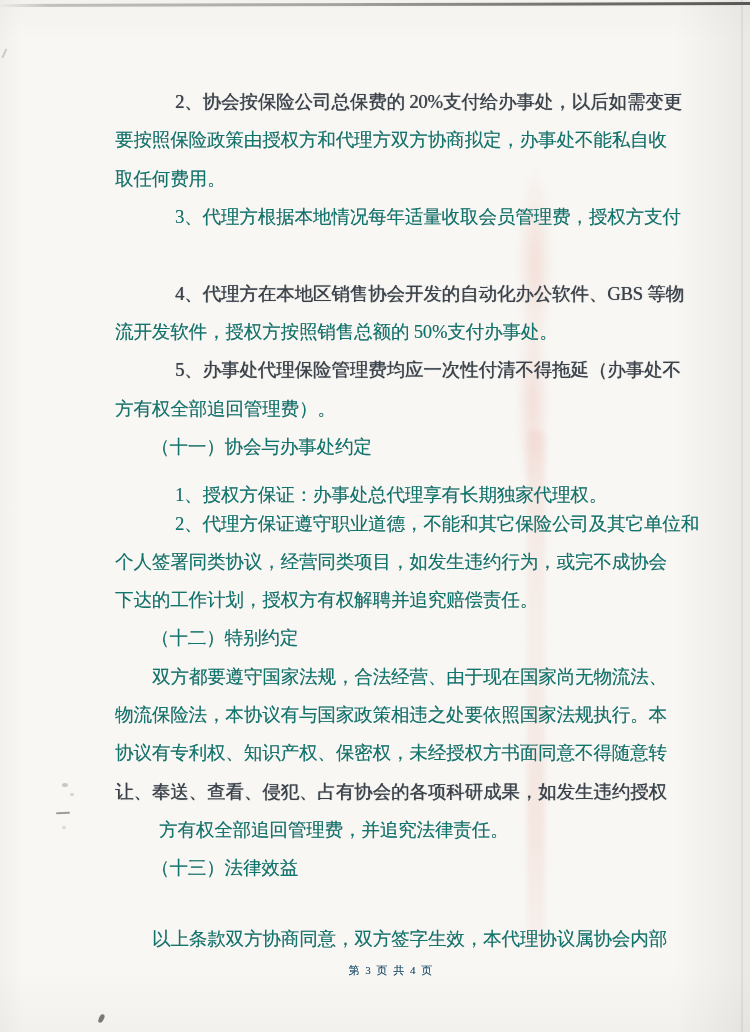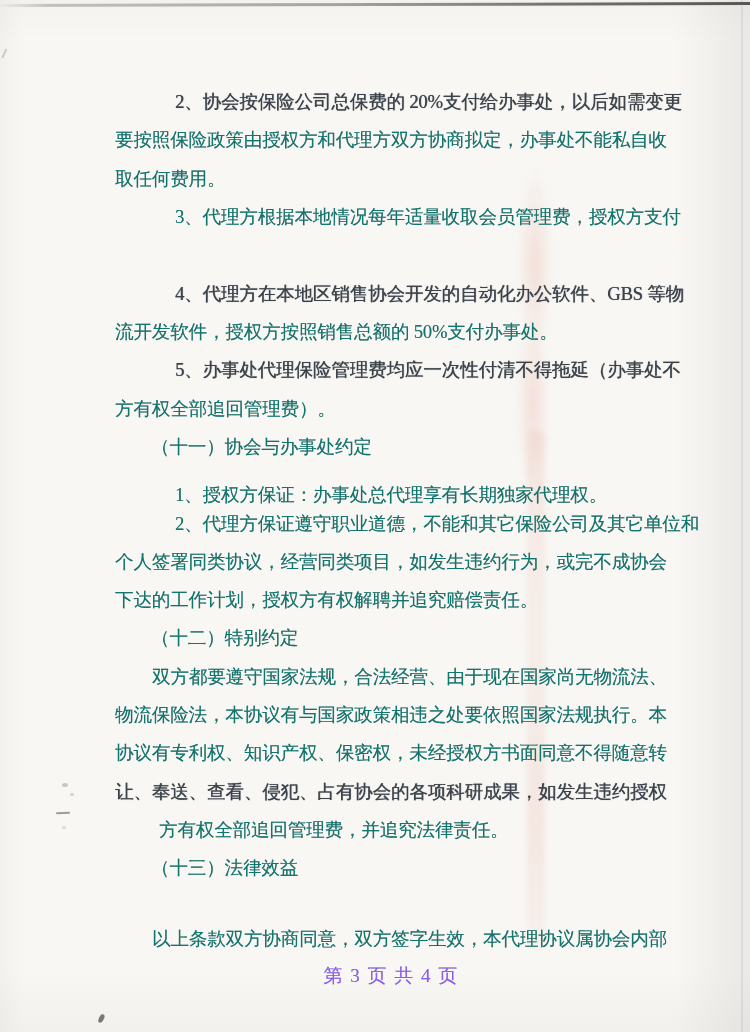--- a/index.html
+++ b/index.html
@@ -67,22 +67,22 @@
     font-size:18.6px;letter-spacing:-0.2px;
     color:#0f766e;
     text-shadow:0.2px 0.2px 0.4px rgba(70,77,85,0.5);
   }
   .line.bold{
     color:#3b424a;
     text-shadow:0.4px 0.3px 0.7px rgba(55,62,70,0.85);
   }
   .page-footer{
     position:absolute;left:115px;top:963px;width:552px;
-    text-align:center;font-size:19px;letter-spacing:1.5px;
-    color:#8b5cf6;
+    text-align:center;font-size:11px;letter-spacing:1.5px;
+    color:#0c4a6e;
     text-shadow:0.2px 0.2px 0.3px rgba(116,107,102,0.5);
   }
 </style>
 </head>
 <body>
 
 <div class="paper-shade"></div>
 <div class="scan-top-line"></div>
 <div class="pink-streak-upper"></div>
 <div class="pink-streak-lower"></div>

